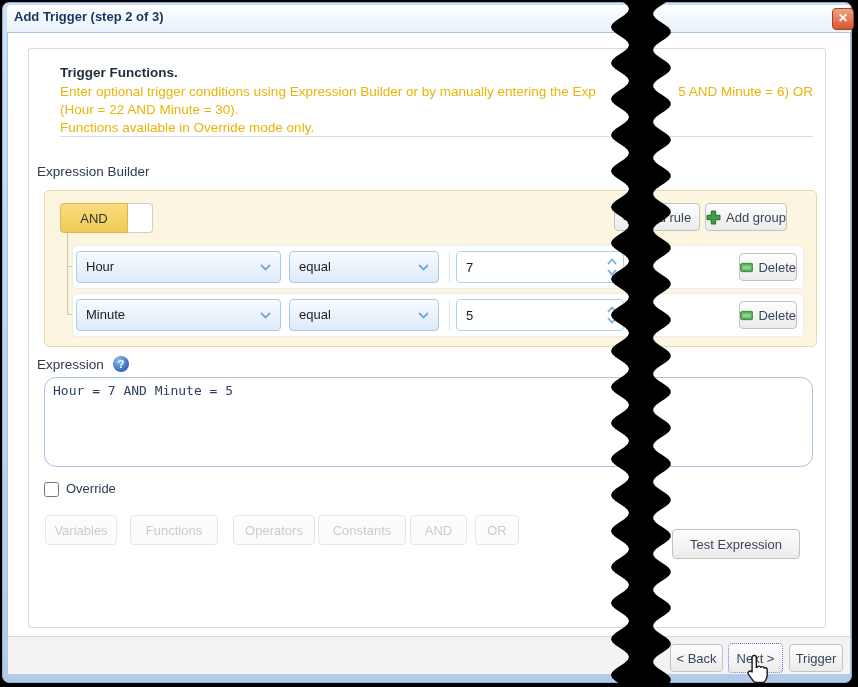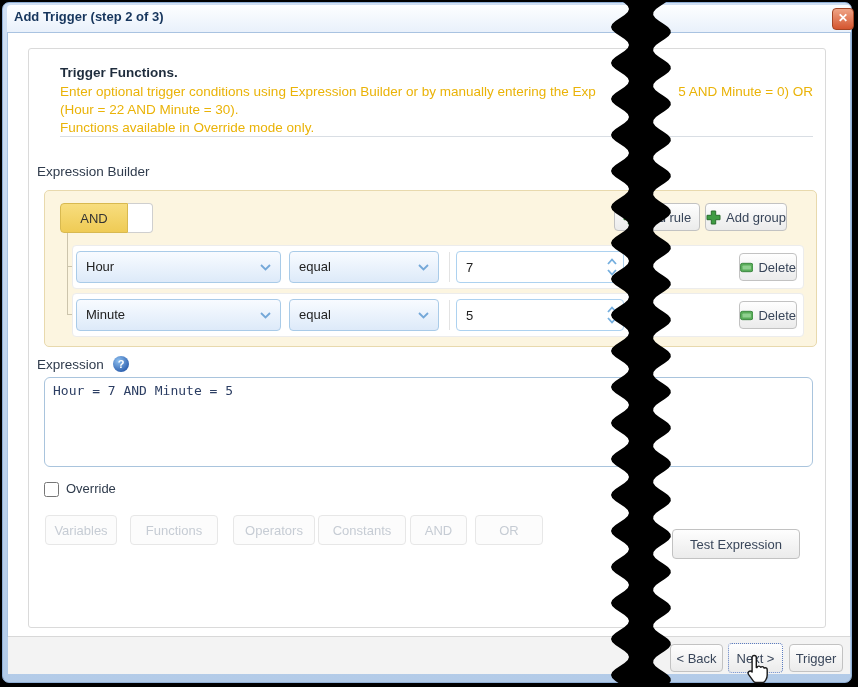--- a/index.html
+++ b/index.html
@@ -54,21 +54,21 @@
        gap:5px;box-sizing:border-box;cursor:pointer;white-space:nowrap;}
   .btn.disabled{background:#fcfcfc;border:1px solid #e7e7e7;color:#c6ccd4;cursor:default;}
   .btn.focus{border:1px dotted #5c7cc0;}
 
   .help{left:113px;top:356px;width:16px;height:16px;border-radius:50%;
         background:radial-gradient(circle at 35% 30%,#8fc0f0,#2f62b0 75%);
         color:#fff;font-size:11px;font-weight:bold;text-align:center;line-height:16px;cursor:pointer;}
 
   .exprbox{left:44px;top:377px;width:769px;height:90px;box-sizing:border-box;}
   .exprbox textarea{width:100%;height:100%;box-sizing:border-box;resize:none;border:1px solid #a9c4dd;
-        border-radius:6px;background:#fff;font-family:"DejaVu Sans Mono","Liberation Mono",monospace;
+        border-radius:12px;background:#fff;font-family:"DejaVu Sans Mono","Liberation Mono",monospace;
         font-size:13px;color:#2c3e63;padding:5px 8px;outline:none;}
 
   .chk{left:44px;top:482px;width:15px;height:15px;margin:0;cursor:pointer;}
 
   svg{display:block;}
   .tear{left:0;top:0;z-index:50;pointer-events:none;}
   .cursor{left:744px;top:654px;z-index:60;pointer-events:none;}
 </style>
 </head>
 <body>
@@ -79,21 +79,21 @@
 
   <div class="abs titlebar"></div>
   <div class="abs title">Add Trigger (step 2 of 3)</div>
   <div class="abs close-btn">✕</div>
 
   <div class="abs main"></div>
   <div class="abs section-box"></div>
 
   <div class="abs txt heading" style="left:60px;top:65px;">Trigger Functions.</div>
   <div class="abs txt" style="left:60px;top:84px;">Enter optional trigger conditions using Expression Builder or by manually entering the Exp</div>
-  <div class="abs txt" style="right:45px;top:84px;">5 AND Minute = 0) OR</div>
+  <div class="abs txt" style="right:45px;top:84px;">5 AND Minute = 6) OR</div>
   <div class="abs txt" style="left:60px;top:102px;">(Hour = 22 AND Minute = 30).</div>
   <div class="abs txt" style="left:60px;top:120px;">Functions available in Override mode only.</div>
   <div class="abs sep"></div>
 
   <div class="abs lbl" style="left:37px;top:164px;">Expression Builder</div>
   <div class="abs group"></div>
 
   <div class="abs and-seg">AND</div>
   <div class="abs blank-seg"></div>
 
@@ -185,21 +185,21 @@
   </div>
 
   <input type="checkbox" class="abs chk" style="">
   <div class="abs lbl" style="left:66px;top:481px;font-size:13px;">Override</div>
 
   <div class="abs btn disabled" style="left:45px;top:515px;width:72px;height:30px;">Variables</div>
   <div class="abs btn disabled" style="left:130px;top:515px;width:88px;height:30px;">Functions</div>
   <div class="abs btn disabled" style="left:233px;top:515px;width:82px;height:30px;">Operators</div>
   <div class="abs btn disabled" style="left:318px;top:515px;width:88px;height:30px;">Constants</div>
   <div class="abs btn disabled" style="left:410px;top:515px;width:57px;height:30px;">AND</div>
-  <div class="abs btn disabled" style="left:475px;top:515px;width:68px;height:30px;">OR</div>
+  <div class="abs btn disabled" style="left:475px;top:515px;width:44px;height:30px;">OR</div>
   <div class="abs btn" style="left:672px;top:517px;width:128px;height:30px;margin-top:12px;">Test Expression</div>
 
   <div class="abs footerbar"></div>
   <div class="abs btn" style="left:670px;top:644px;width:53px;height:28px;">&lt; Back</div>
   <div class="abs btn focus" style="left:728px;top:643px;width:55px;height:30px;">Next &gt;</div>
   <div class="abs btn" style="left:789px;top:644px;width:54px;height:28px;">Trigger</div>
 
   <svg class="abs tear" width="858" height="687">
     <path id="tear-path" fill="#000" d="M612.2,-6 L615.5,-3 L620.0,0 L624.5,3 L627.8,6 L629.0,9 L627.8,12 L624.5,15 L620.0,18 L615.5,21 L612.2,24 L611.0,27 L612.2,30 L615.5,33 L620.0,36 L624.5,39 L627.8,42 L629.0,45 L627.8,48 L624.5,51 L620.0,54 L615.5,57 L612.2,60 L611.0,63 L612.2,66 L615.5,69 L620.0,72 L624.5,75 L627.8,78 L629.0,81 L627.8,84 L624.5,87 L620.0,90 L615.5,93 L612.2,96 L611.0,99 L612.2,102 L615.5,105 L620.0,108 L624.5,111 L627.8,114 L629.0,117 L627.8,120 L624.5,123 L620.0,126 L615.5,129 L612.2,132 L611.0,135 L612.2,138 L615.5,141 L620.0,144 L624.5,147 L627.8,150 L629.0,153 L627.8,156 L624.5,159 L620.0,162 L615.5,165 L612.2,168 L611.0,171 L612.2,174 L615.5,177 L620.0,180 L624.5,183 L627.8,186 L629.0,189 L627.8,192 L624.5,195 L620.0,198 L615.5,201 L612.2,204 L611.0,207 L612.2,210 L615.5,213 L620.0,216 L624.5,219 L627.8,222 L629.0,225 L627.8,228 L624.5,231 L620.0,234 L615.5,237 L612.2,240 L611.0,243 L612.2,246 L615.5,249 L620.0,252 L624.5,255 L627.8,258 L629.0,261 L627.8,264 L624.5,267 L620.0,270 L615.5,273 L612.2,276 L611.0,279 L612.2,282 L615.5,285 L620.0,288 L624.5,291 L627.8,294 L629.0,297 L627.8,300 L624.5,303 L620.0,306 L615.5,309 L612.2,312 L611.0,315 L612.2,318 L615.5,321 L620.0,324 L624.5,327 L627.8,330 L629.0,333 L627.8,336 L624.5,339 L620.0,342 L615.5,345 L612.2,348 L611.0,351 L612.2,354 L615.5,357 L620.0,360 L624.5,363 L627.8,366 L629.0,369 L627.8,372 L624.5,375 L620.0,378 L615.5,381 L612.2,384 L611.0,387 L612.2,390 L615.5,393 L620.0,396 L624.5,399 L627.8,402 L629.0,405 L627.8,408 L624.5,411 L620.0,414 L615.5,417 L612.2,420 L611.0,423 L612.2,426 L615.5,429 L620.0,432 L624.5,435 L627.8,438 L629.0,441 L627.8,444 L624.5,447 L620.0,450 L615.5,453 L612.2,456 L611.0,459 L612.2,462 L615.5,465 L620.0,468 L624.5,471 L627.8,474 L629.0,477 L627.8,480 L624.5,483 L620.0,486 L615.5,489 L612.2,492 L611.0,495 L612.2,498 L615.5,501 L620.0,504 L624.5,507 L627.8,510 L629.0,513 L627.8,516 L624.5,519 L620.0,522 L615.5,525 L612.2,528 L611.0,531 L612.2,534 L615.5,537 L620.0,540 L624.5,543 L627.8,546 L629.0,549 L627.8,552 L624.5,555 L620.0,558 L615.5,561 L612.2,564 L611.0,567 L612.2,570 L615.5,573 L620.0,576 L624.5,579 L627.8,582 L629.0,585 L627.8,588 L624.5,591 L620.0,594 L615.5,597 L612.2,600 L611.0,603 L612.2,606 L615.5,609 L620.0,612 L624.5,615 L627.8,618 L629.0,621 L627.8,624 L624.5,627 L620.0,630 L615.5,633 L612.2,636 L611.0,639 L612.2,642 L615.5,645 L620.0,648 L624.5,651 L627.8,654 L629.0,657 L627.8,660 L624.5,663 L620.0,666 L615.5,669 L612.2,672 L611.0,675 L612.2,678 L615.5,681 L620.0,684 L624.5,687 L627.8,690 L629.0,693 L656.0,693 L660.2,690 L664.8,687 L668.7,684 L670.8,681 L670.5,678 L668.0,675 L663.8,672 L659.2,669 L655.3,666 L653.2,663 L653.5,660 L656.0,657 L660.2,654 L664.8,651 L668.7,648 L670.8,645 L670.5,642 L668.0,639 L663.8,636 L659.2,633 L655.3,630 L653.2,627 L653.5,624 L656.0,621 L660.2,618 L664.8,615 L668.7,612 L670.8,609 L670.5,606 L668.0,603 L663.8,600 L659.2,597 L655.3,594 L653.2,591 L653.5,588 L656.0,585 L660.2,582 L664.8,579 L668.7,576 L670.8,573 L670.5,570 L668.0,567 L663.8,564 L659.2,561 L655.3,558 L653.2,555 L653.5,552 L656.0,549 L660.2,546 L664.8,543 L668.7,540 L670.8,537 L670.5,534 L668.0,531 L663.8,528 L659.2,525 L655.3,522 L653.2,519 L653.5,516 L656.0,513 L660.2,510 L664.8,507 L668.7,504 L670.8,501 L670.5,498 L668.0,495 L663.8,492 L659.2,489 L655.3,486 L653.2,483 L653.5,480 L656.0,477 L660.2,474 L664.8,471 L668.7,468 L670.8,465 L670.5,462 L668.0,459 L663.8,456 L659.2,453 L655.3,450 L653.2,447 L653.5,444 L656.0,441 L660.2,438 L664.8,435 L668.7,432 L670.8,429 L670.5,426 L668.0,423 L663.8,420 L659.2,417 L655.3,414 L653.2,411 L653.5,408 L656.0,405 L660.2,402 L664.8,399 L668.7,396 L670.8,393 L670.5,390 L668.0,387 L663.8,384 L659.2,381 L655.3,378 L653.2,375 L653.5,372 L656.0,369 L660.2,366 L664.8,363 L668.7,360 L670.8,357 L670.5,354 L668.0,351 L663.8,348 L659.2,345 L655.3,342 L653.2,339 L653.5,336 L656.0,333 L660.2,330 L664.8,327 L668.7,324 L670.8,321 L670.5,318 L668.0,315 L663.8,312 L659.2,309 L655.3,306 L653.2,303 L653.5,300 L656.0,297 L660.2,294 L664.8,291 L668.7,288 L670.8,285 L670.5,282 L668.0,279 L663.8,276 L659.2,273 L655.3,270 L653.2,267 L653.5,264 L656.0,261 L660.2,258 L664.8,255 L668.7,252 L670.8,249 L670.5,246 L668.0,243 L663.8,240 L659.2,237 L655.3,234 L653.2,231 L653.5,228 L656.0,225 L660.2,222 L664.8,219 L668.7,216 L670.8,213 L670.5,210 L668.0,207 L663.8,204 L659.2,201 L655.3,198 L653.2,195 L653.5,192 L656.0,189 L660.2,186 L664.8,183 L668.7,180 L670.8,177 L670.5,174 L668.0,171 L663.8,168 L659.2,165 L655.3,162 L653.2,159 L653.5,156 L656.0,153 L660.2,150 L664.8,147 L668.7,144 L670.8,141 L670.5,138 L668.0,135 L663.8,132 L659.2,129 L655.3,126 L653.2,123 L653.5,120 L656.0,117 L660.2,114 L664.8,111 L668.7,108 L670.8,105 L670.5,102 L668.0,99 L663.8,96 L659.2,93 L655.3,90 L653.2,87 L653.5,84 L656.0,81 L660.2,78 L664.8,75 L668.7,72 L670.8,69 L670.5,66 L668.0,63 L663.8,60 L659.2,57 L655.3,54 L653.2,51 L653.5,48 L656.0,45 L660.2,42 L664.8,39 L668.7,36 L670.8,33 L670.5,30 L668.0,27 L663.8,24 L659.2,21 L655.3,18 L653.2,15 L653.5,12 L656.0,9 L660.2,6 L664.8,3 L668.7,0 L670.8,-3 L670.5,-6 Z"></path>
   </svg>

